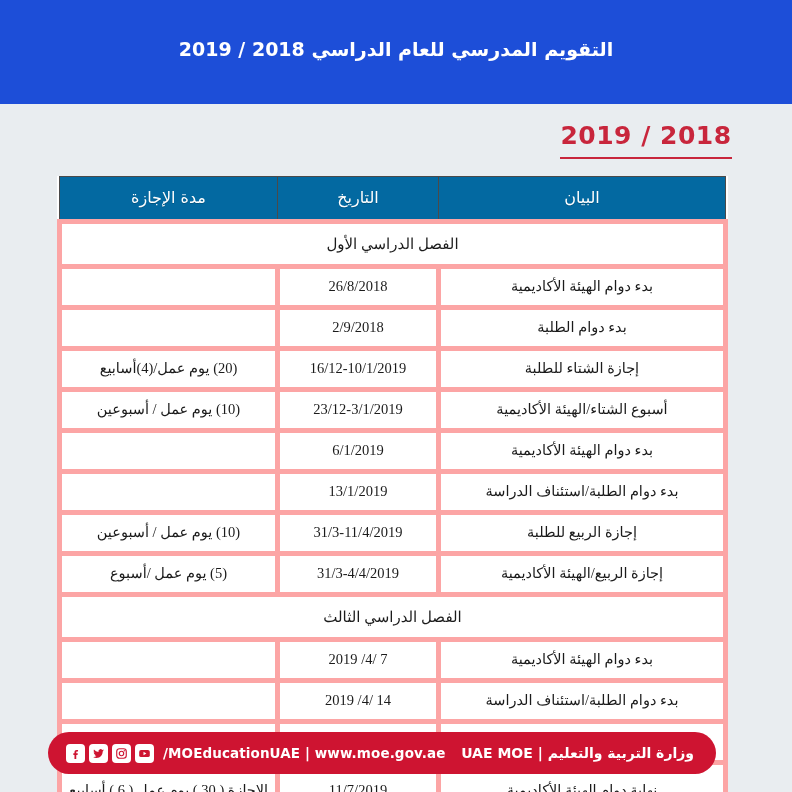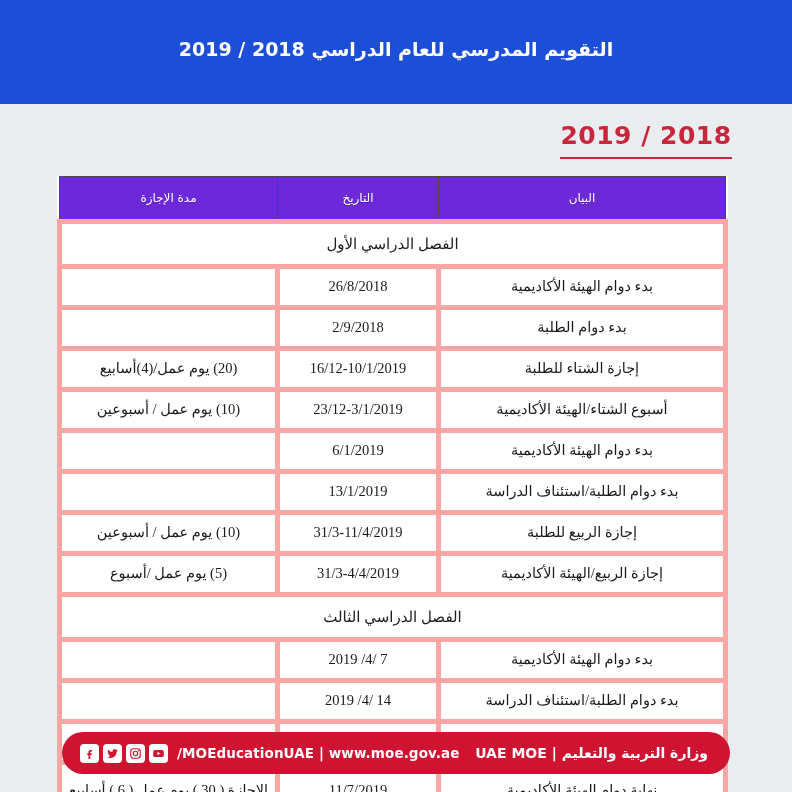--- a/index.html
+++ b/index.html
@@ -83,45 +83,45 @@
     border: 5px solid #fca5a5;
     font-family: "Liberation Serif", "DejaVu Serif", serif;
     font-size: 14.5px;
     color: #1b1b1b;
     text-align: center;
     vertical-align: middle;
     padding: 4px 6px;
     line-height: 1.35;
   }
   table.cal thead th {
-    background: #6d28d9;
+    background: #0369a1;
     color: #ffffff;
     font-family: "DejaVu Sans", "Liberation Sans", sans-serif;
-    font-size: 12px;
+    font-size: 16px;
     font-weight: normal;
     height: 34px;
     border: 1px solid #4a4a4a;
     text-shadow: 0 1px 0 rgba(0,0,0,0.18);
   }
   .col-statement { width: 287px; }
   .col-date      { width: 161px; }
   .col-duration  { width: 218px; }
 
   tr.data-row td { height: 28px; text-align: center; }
   tr.tall-row td { height: 44px; }
   tr.section-row td {
     height: 32px;
     font-size: 15px;
   }
   td.empty-cell { }
 
   
   .footer {
     position: absolute;
-    left: 62px;
+    left: 48px;
     bottom: 18px;
     width: 668px;
     height: 42px;
     background: #ce1431;
     border-radius: 21px;
     display: flex;
     align-items: center;
     justify-content: space-between;
     box-sizing: border-box;
     padding: 0 22px 0 18px;

